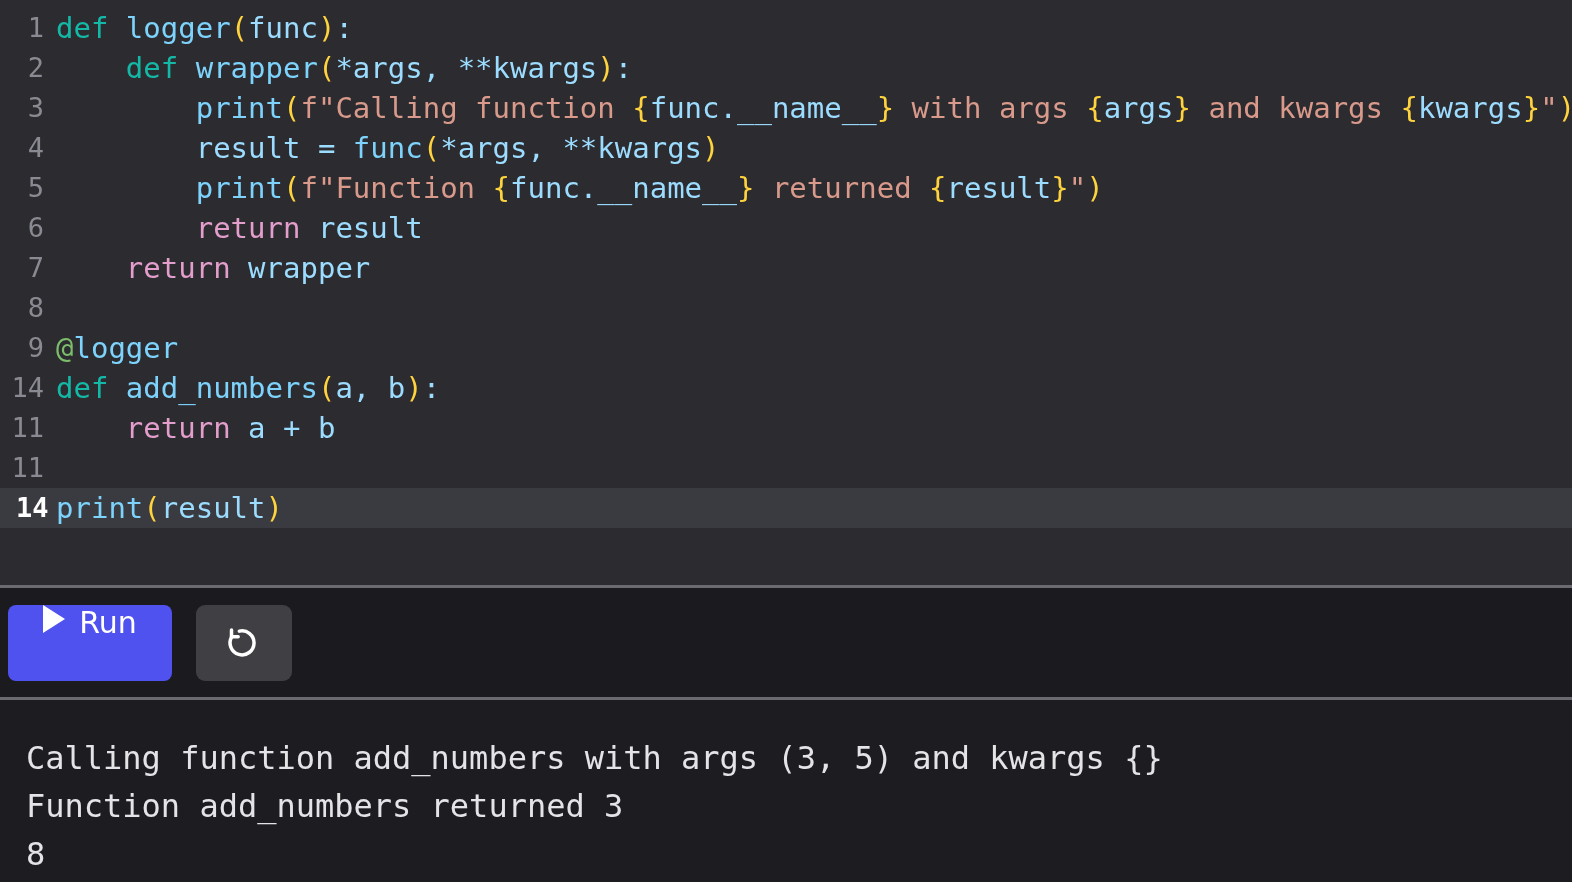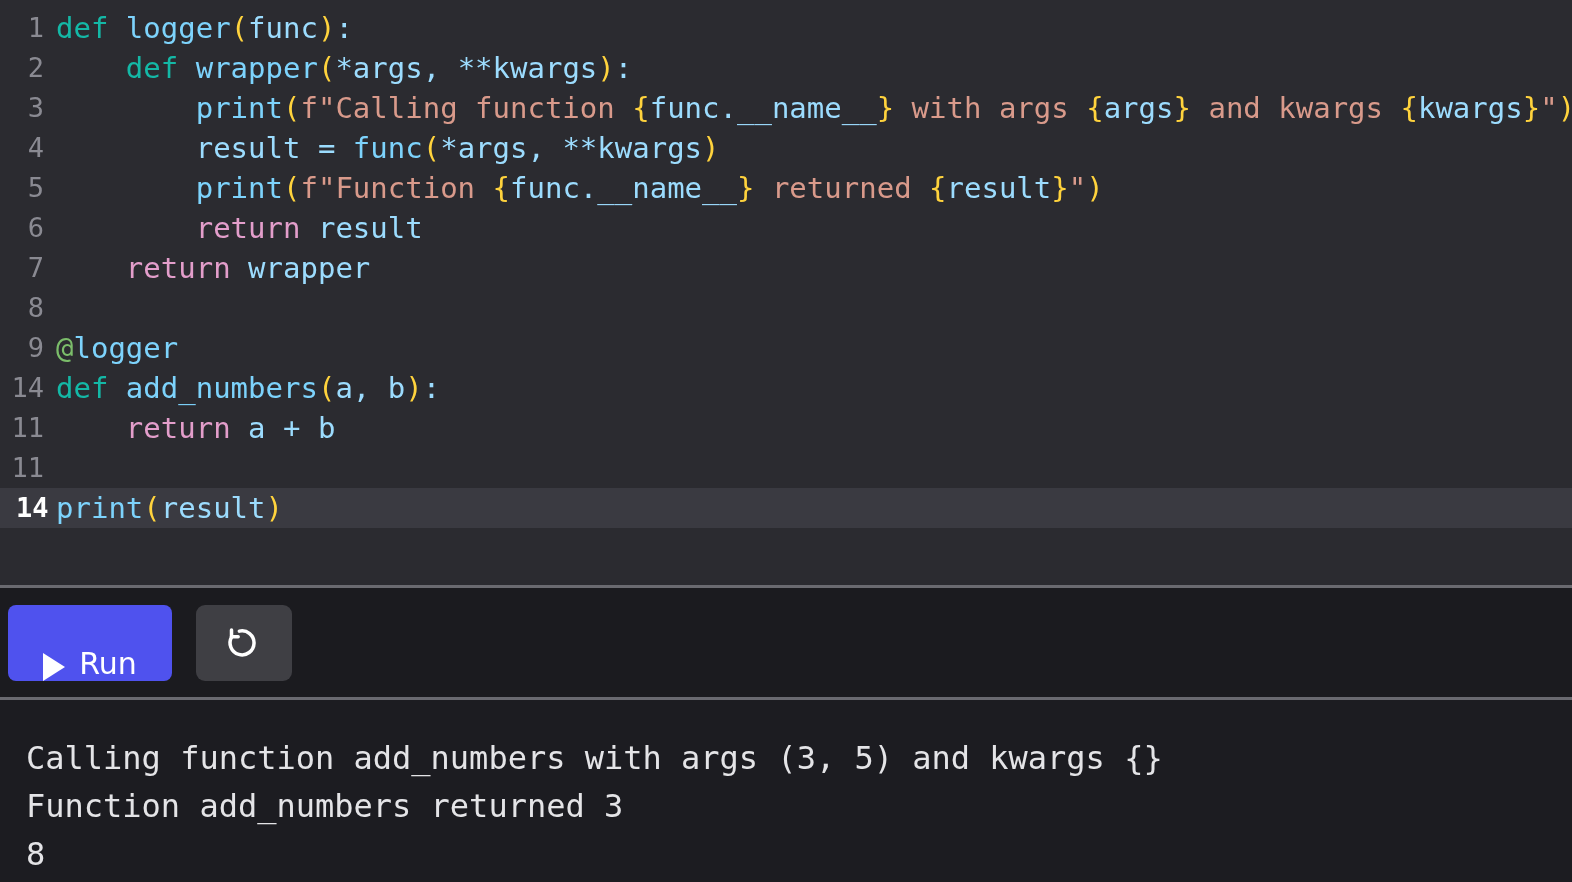--- a/index.html
+++ b/index.html
@@ -95,21 +95,21 @@
   .btn-run {
     width: 164px;
     height: 76px;
     background: #4f52ee;
     border: none;
     border-radius: 8px;
     color: #ffffff;
     font-size: 30px;
     font-family: "DejaVu Sans", sans-serif;
     display: flex;
-    align-items: flex-end;
+    align-items: flex-start;
     justify-content: center;
     gap: 14px;
     cursor: pointer;
     padding: 0;
   }
   .btn-run .play {
     width: 0;
     height: 0;
     border-left: 22px solid #ffffff;
     border-top: 14px solid transparent;

